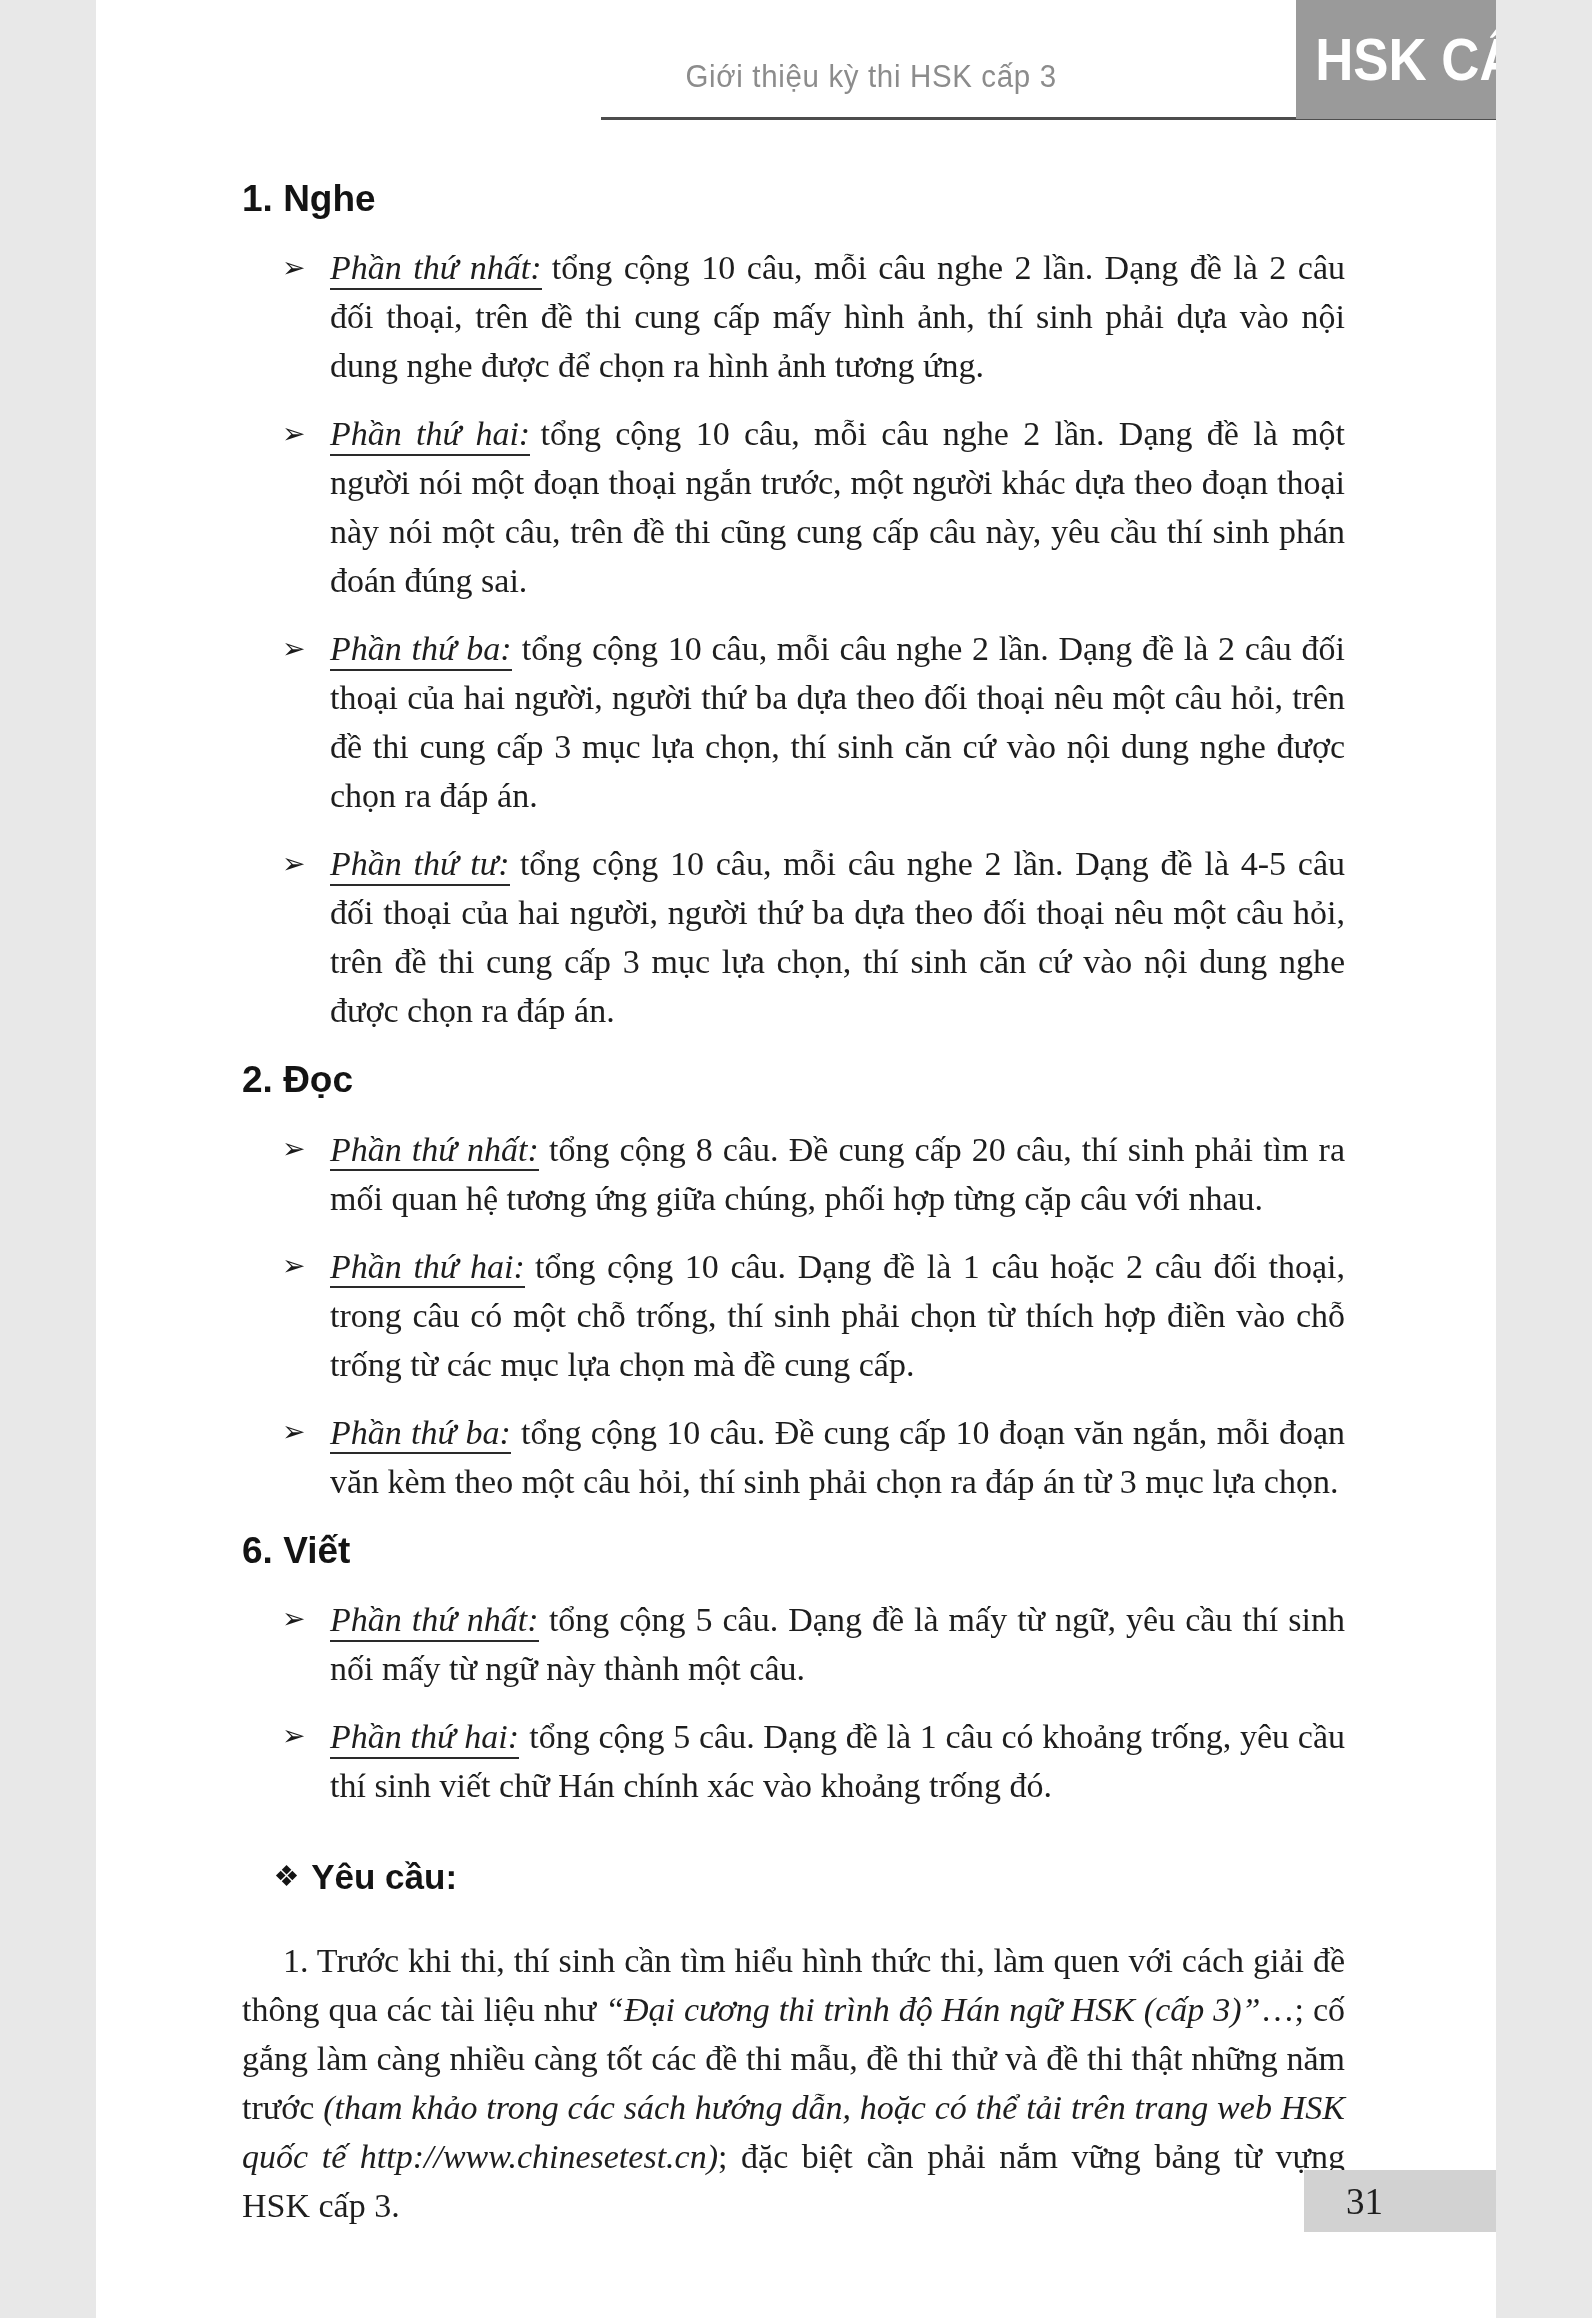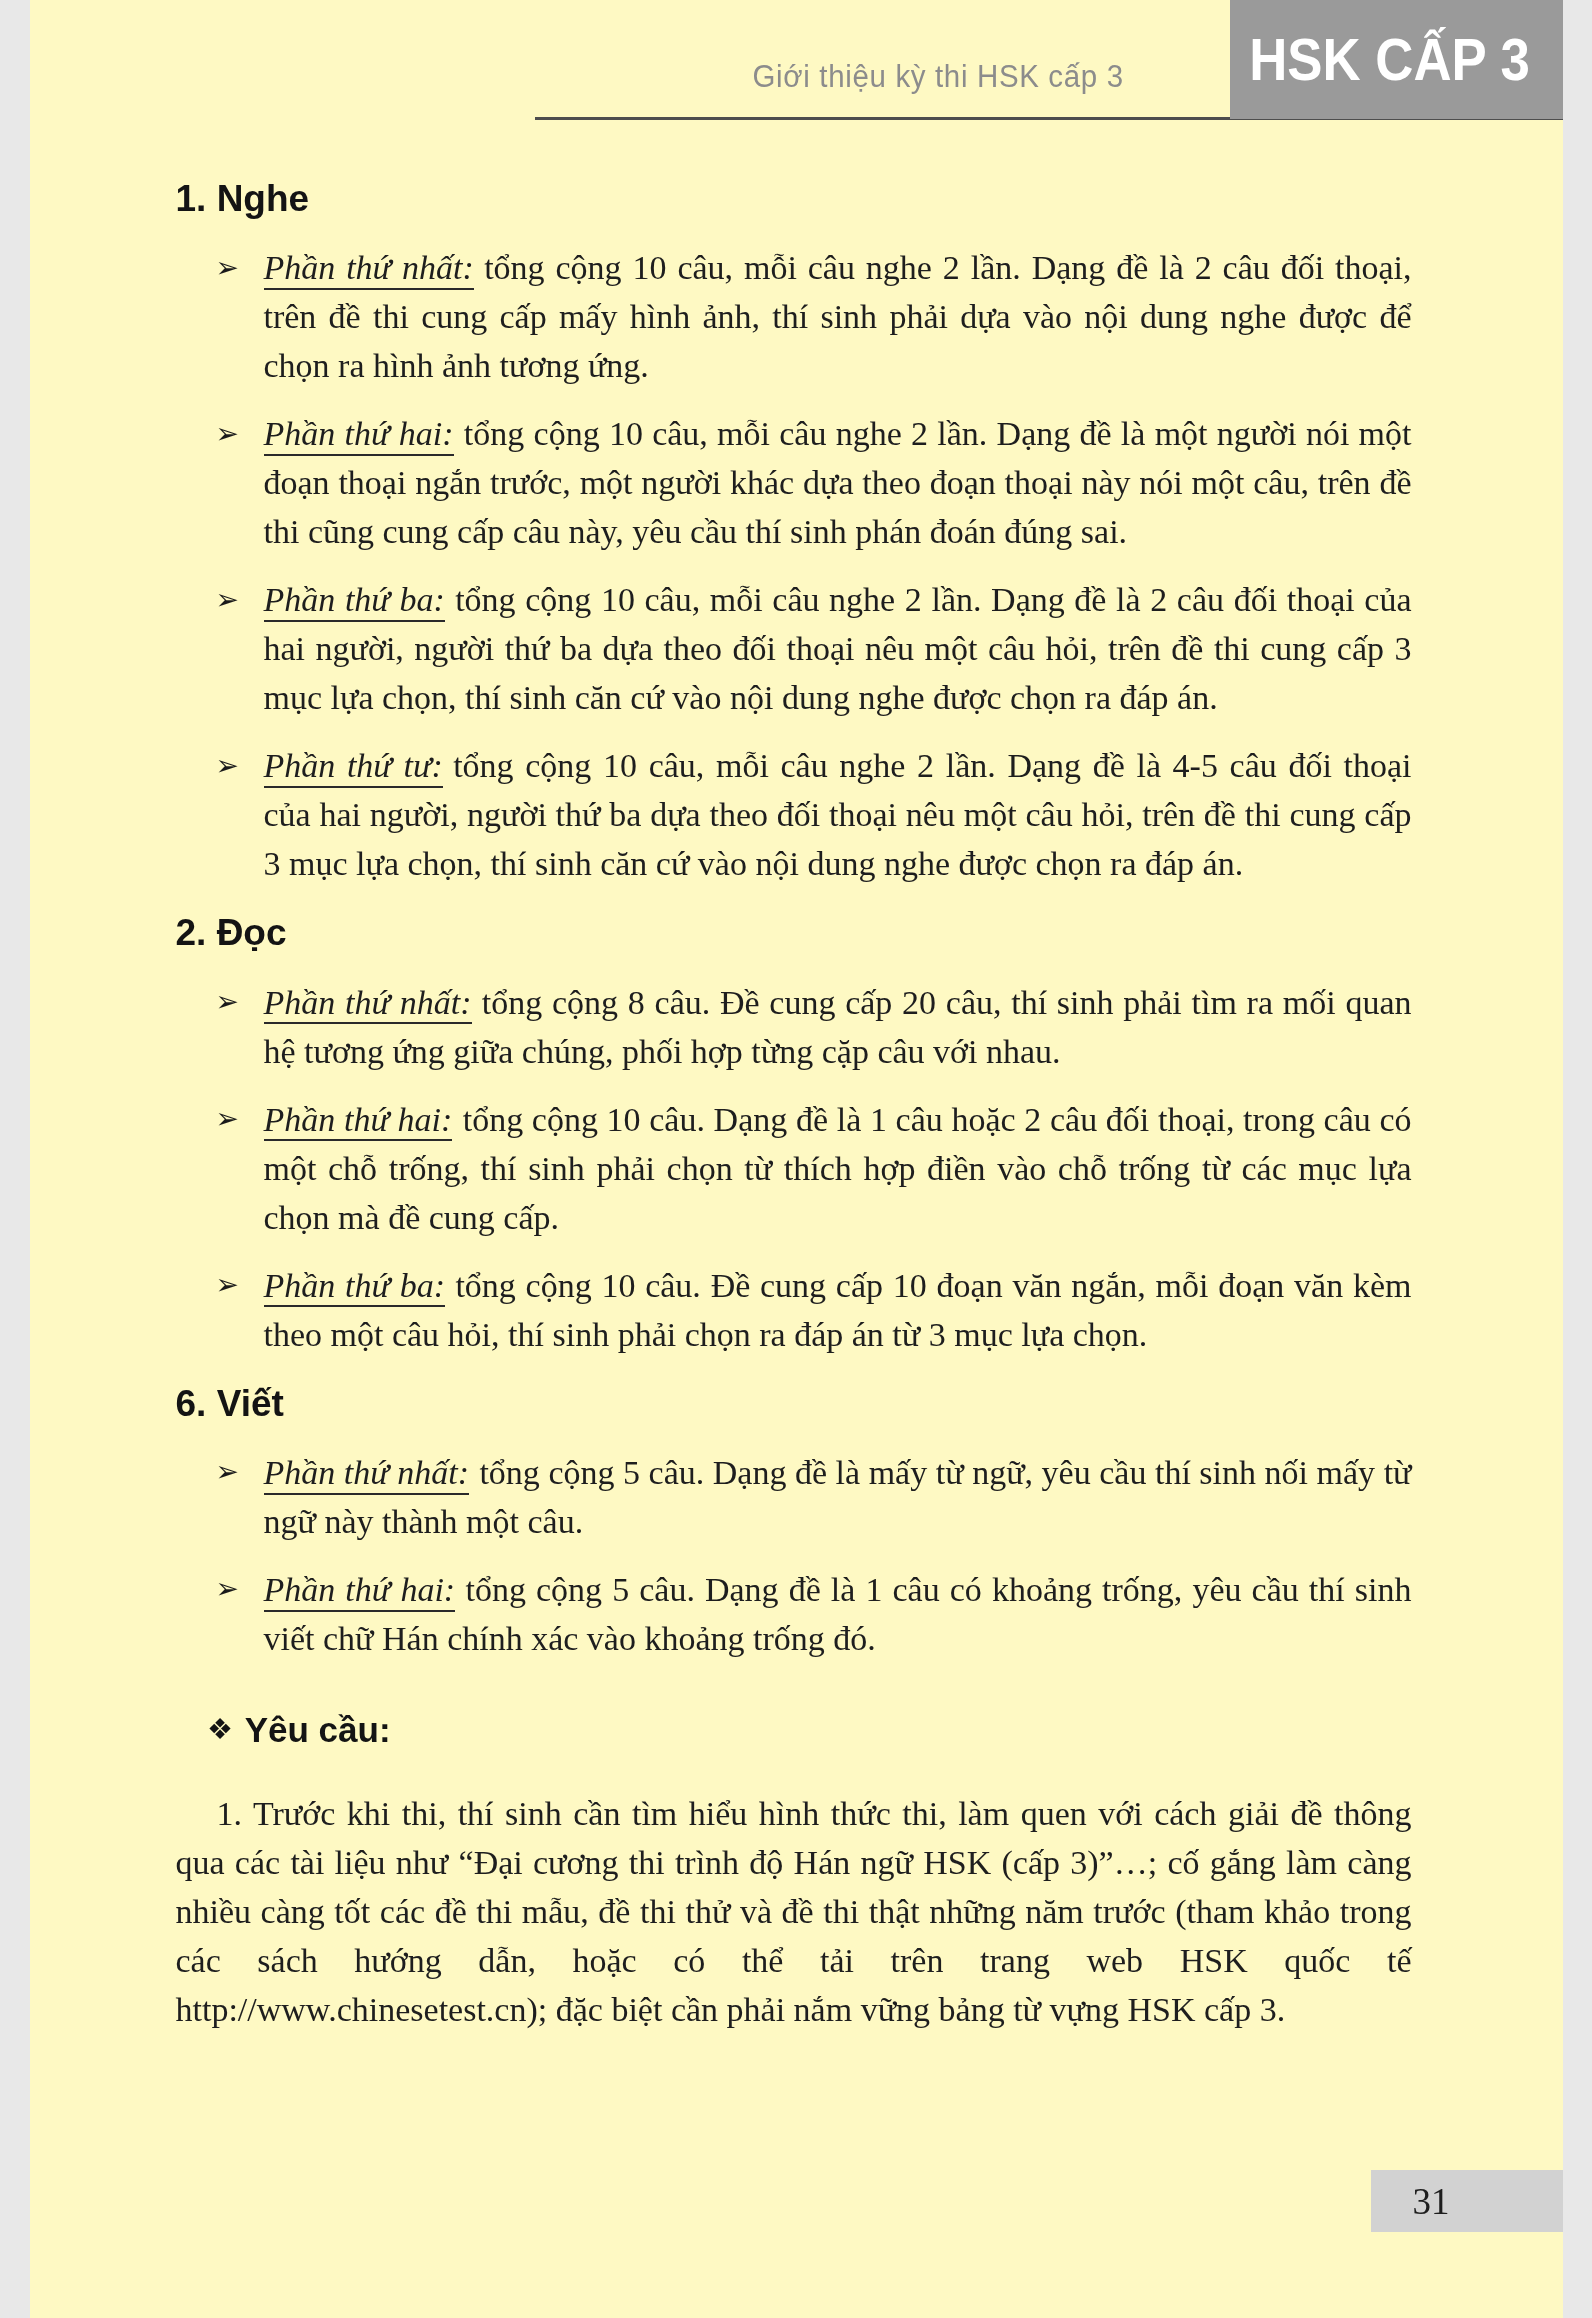--- a/index.html
+++ b/index.html
@@ -1,20 +1,20 @@
 <!DOCTYPE html>
 <html style="font-size:11.7px"><head>
 <meta charset="utf-8">
 <style>
   html,body { margin:0; padding:0; background:#e8e8e8; }
   .page {
     position:relative;
-    width:1533px; height:2319px;
+    width:1400px; height:2319px;
     margin:0 auto;
-    background:#fef9c3;
+    background:#ffffff;
     font-family:"Liberation Serif","DejaVu Serif",serif;
     color:#1e1e1e;
     overflow:hidden;
   }
 
   
   .header-rule {
     position:absolute; top:117px; left:505px; right:0;
     height:2.9px; background:#4d4d4d;
   }
@@ -87,21 +87,21 @@
     font-family:"Liberation Sans","DejaVu Sans",sans-serif;
     font-weight:700; font-size:35px; color:#141414;
     display:flex; align-items:center; gap:11.7px;
   }
   .diamond { font-family:"DejaVu Sans",sans-serif; font-size:29px; }
   .req-paragraph {
     margin:35px 0 0 0;
     text-align:justify;
     text-indent:41px;
   }
-  .req-paragraph .italic { }
+  .req-paragraph .italic { font-style:italic; }
 
   
   .page-number-box {
     position:absolute; top:2170px; right:0;
     width:192px; height:62px;
     background:#d2d2d2;
     display:flex; align-items:center;
   }
   .page-number {
     margin-left:42px; font-size:37px; color:#1e1e1e;

